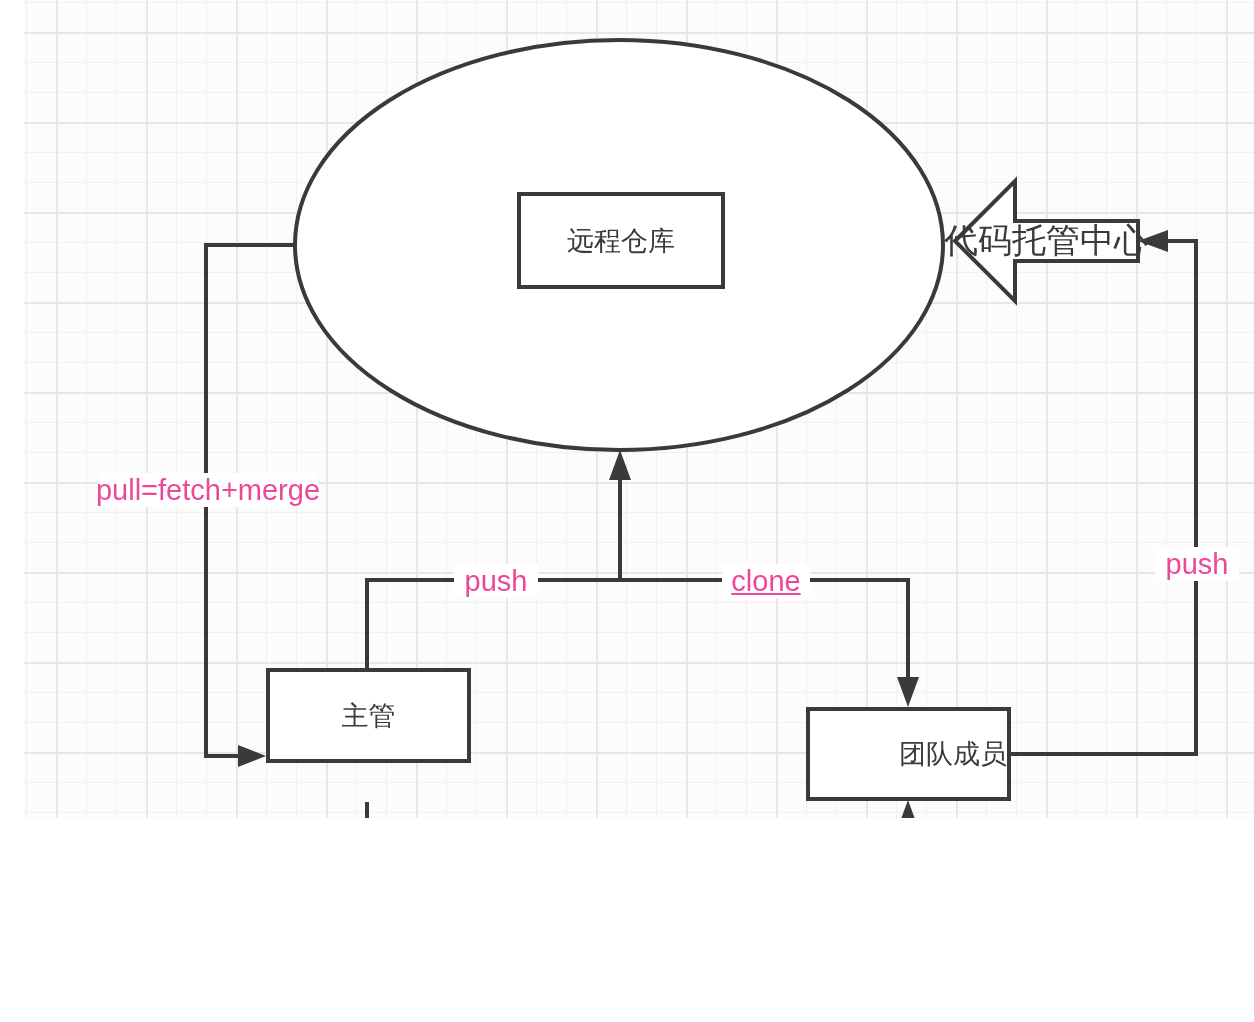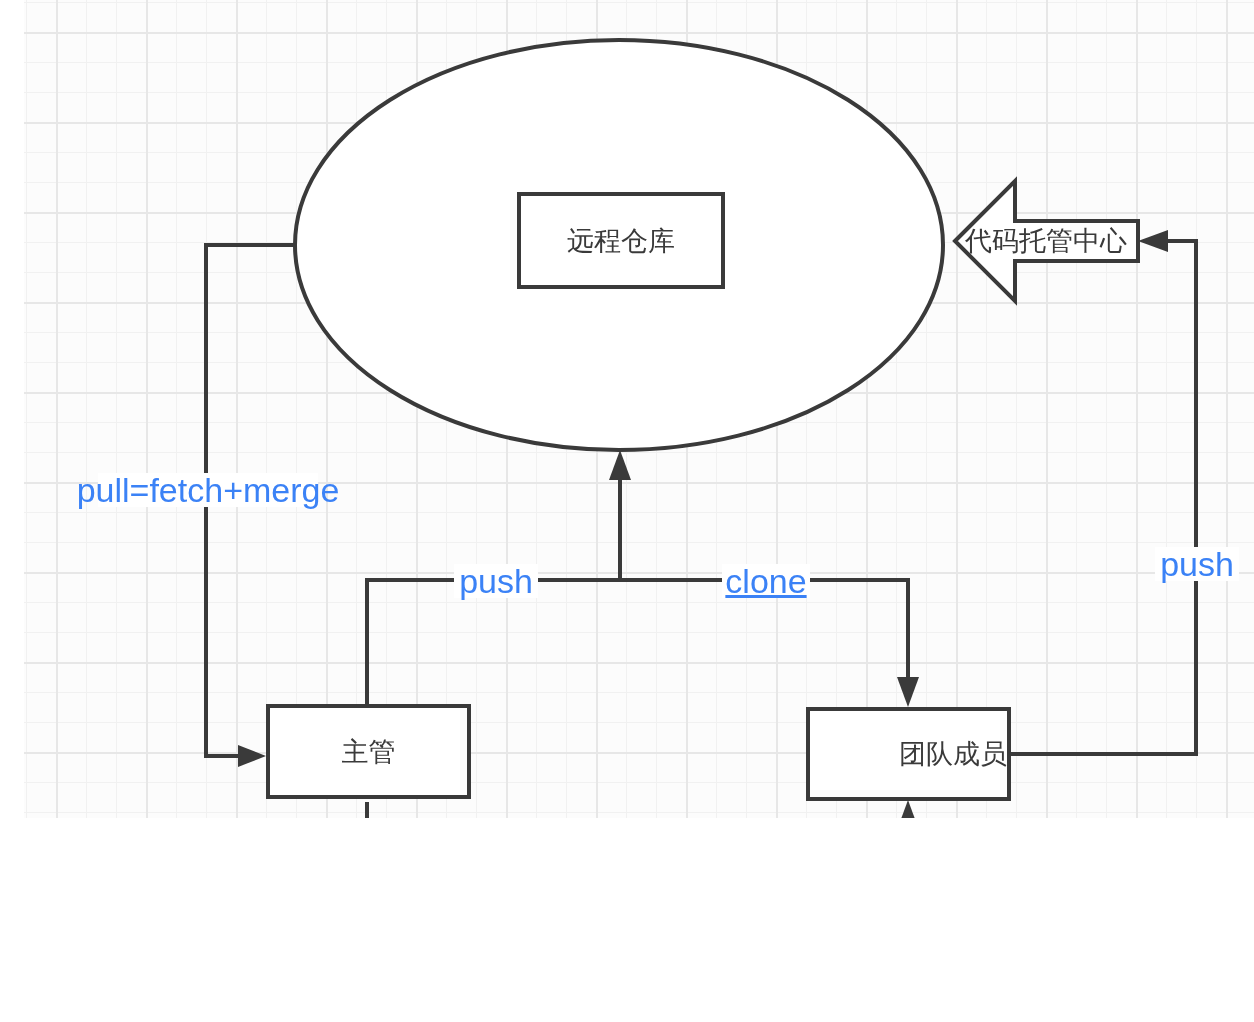--- a/index.html
+++ b/index.html
@@ -52,29 +52,29 @@
     justify-content: center;
     font-size: 27px;
     color: #3a3a3a;
     white-space: nowrap;
   }
   .edge-label {
     position: absolute;
     display: flex;
     align-items: center;
     justify-content: center;
-    font-size: 34px;
-    color: #3b82f6;
+    font-size: 29px;
+    color: #ec4899;
     background: #ffffff;
     white-space: nowrap;
   }
   .edge-label.no-bg {
     background: transparent;
     color: #3a3a3a;
-    font-size: 27px;
+    font-size: 34px;
   }
 </style>
 </head>
 <body>
 
 <div class="canvas">
 
   <svg class="wires" viewBox="0 0 1254 1022">
 
     <ellipse class="shape" cx="595" cy="245" rx="324" ry="205"></ellipse>
@@ -94,21 +94,21 @@
     <polygon class="arrowhead" points="1114,241 1144,230 1144,252"></polygon>
 
     <polyline class="wire" points="343,802 343,929 884,929 884,826"></polyline>
     <polygon class="arrowhead" points="884,800 873,830 895,830"></polygon>
   </svg>
 
   <div class="node" style="left:493px; top:192px; width:208px; height:97px;">
     <span>远程仓库</span>
   </div>
 
-  <div class="node" style="left:242px; top:704px; width:205px; height:95px;">
+  <div class="node" style="left:242px; top:668px; width:205px; height:95px;">
     <span>主管</span>
   </div>
 
   <div class="node" style="left:782px; top:707px; width:205px; height:94px;justify-content:flex-end;">
     <span>团队成员</span>
   </div>
 
   <div class="edge-label no-bg" style="left:936px; top:224px; width:172px; height:34px;">代码托管中心</div>
 
   <div class="edge-label" style="left:74px; top:473px; width:220px; height:34px;">pull=fetch+merge</div>

